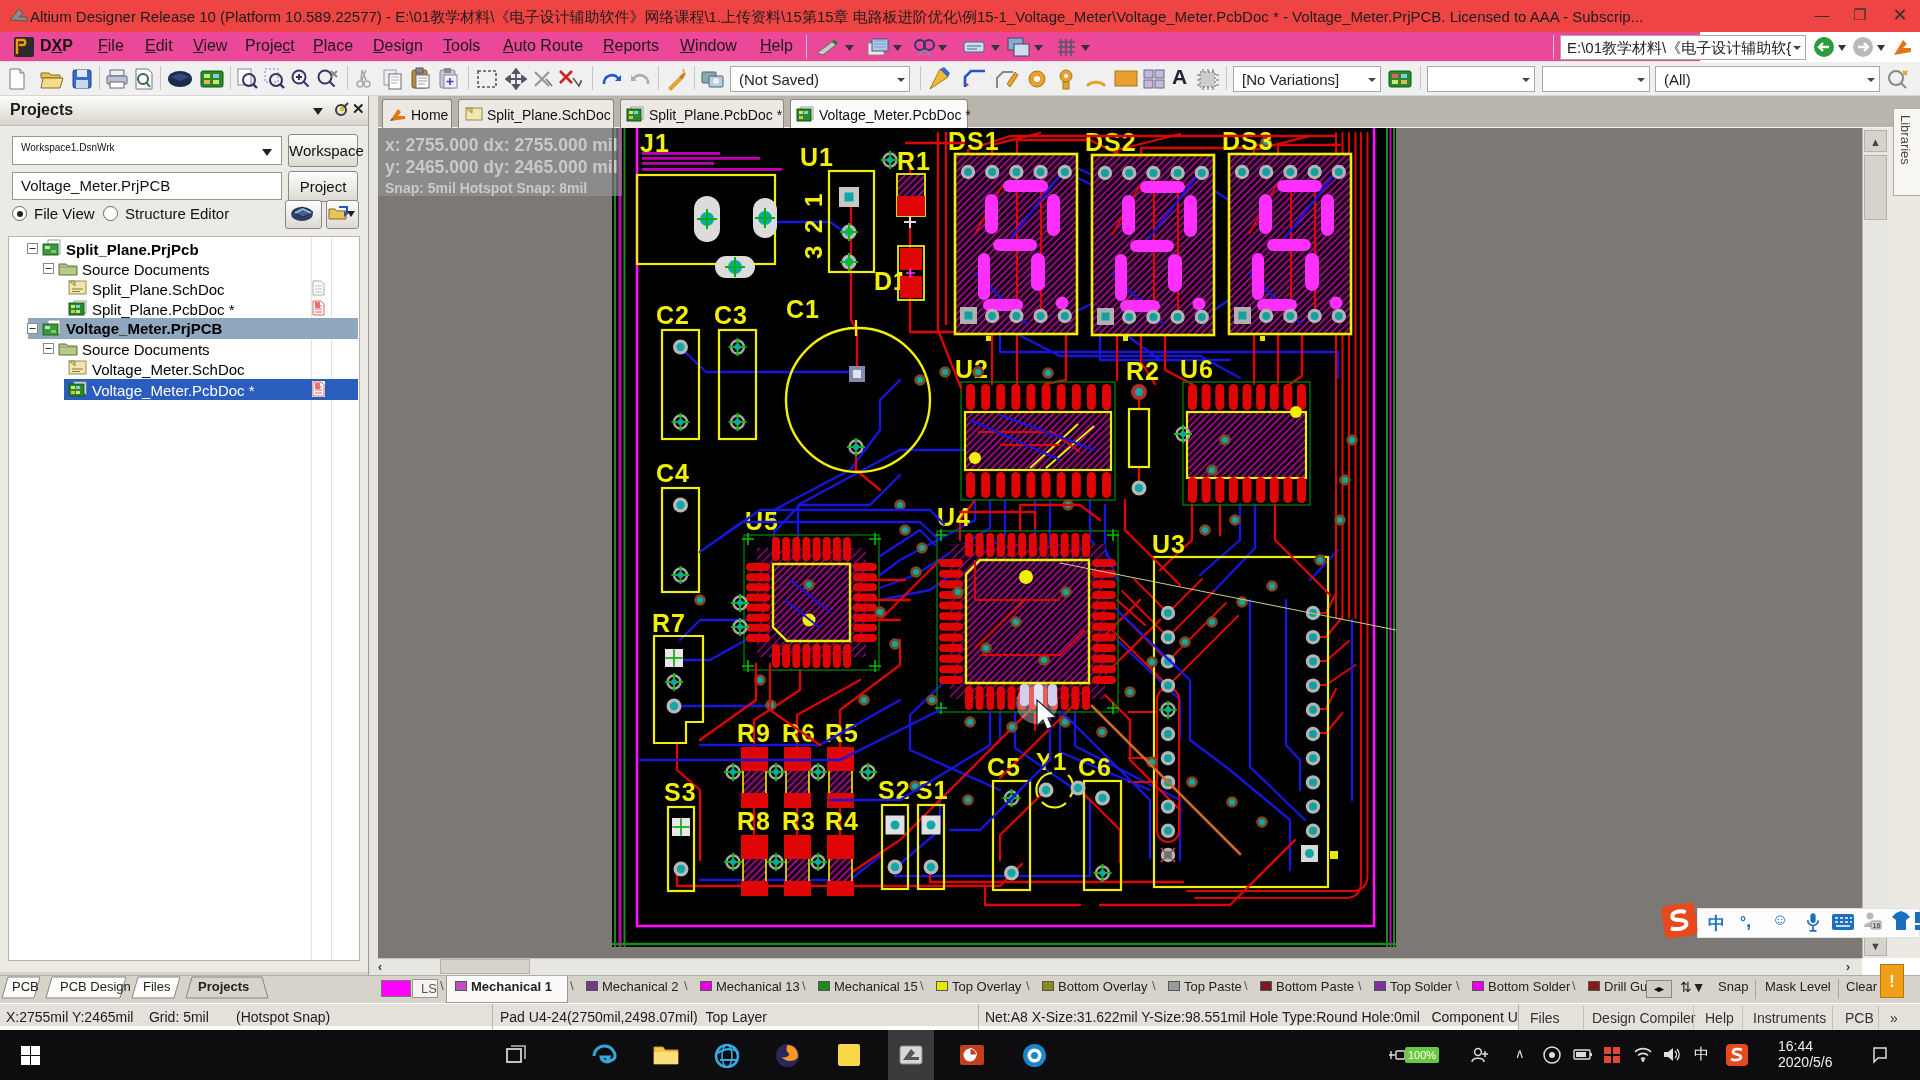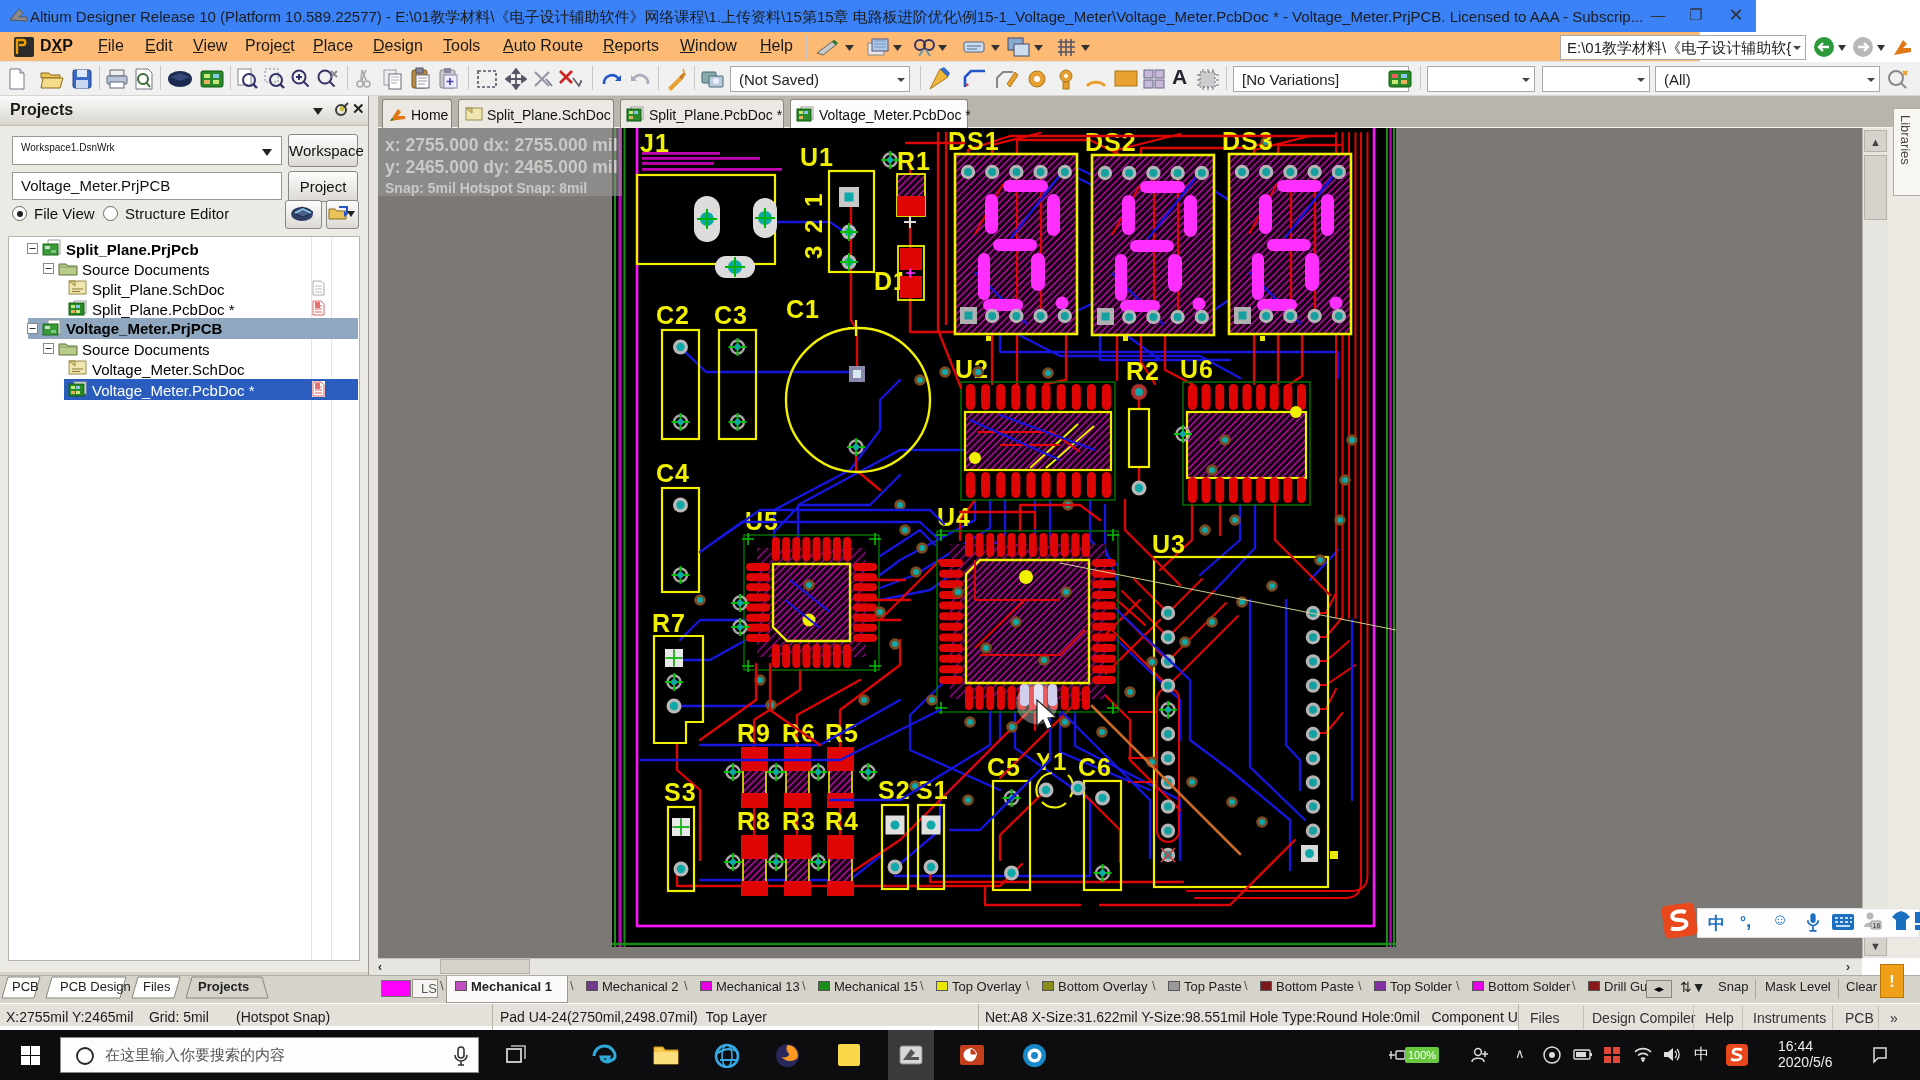--- a/index.html
+++ b/index.html
@@ -1,24 +1,24 @@
 <!DOCTYPE html>
 <html><head>
 <meta charset="utf-8">
 <style>
   * { margin:0; padding:0; box-sizing:border-box; }
   html,body { width:1920px; height:1080px; overflow:hidden; font-family:"Liberation Sans",sans-serif; }
   body { position:relative; background:#fff; }
   .abs { position:absolute; }
   
-  #titlebar { left:0; top:0; width:1756px; height:32px; background:#3b82f6; }
+  #titlebar { left:0; top:0; width:1920px; height:32px; background:#ef4444; }
   #titlebar .ttext { position:absolute; left:30px; top:8px; font-size:15px; color:#1c1c1c; white-space:nowrap; }
   .winbtn { position:absolute; top:0; width:46px; height:32px; color:#333; font-size:15px; text-align:center; line-height:30px; }
   
-  #menubar { left:0; top:32px; width:1700px; height:30px; background:#fdba74; border-bottom:1px solid #e2e2e2; }
+  #menubar { left:0; top:32px; width:1700px; height:30px; background:#ec4899; border-bottom:1px solid #e2e2e2; }
   .mitem { position:absolute; top:5px; font-size:16px; color:#1a1a1a; }
   .mitem u { text-decoration:underline; }
   
   #toolbar { left:0; top:62px; width:1920px; height:34px; background:#f0f0f0; border-bottom:1px solid #d8d6d2; }
   .tsep { position:absolute; top:4px; width:1px; height:24px; background:#c9c7c3; }
   .combo { position:absolute; background:#fff; border:1px solid #aaa8a4; font-size:15px; color:#222; }
   .combo .arr { position:absolute; right:4px; top:45%; width:0; height:0; border:4px solid transparent; border-top-color:#444; }
   
   #tabbar { left:378px; top:96px; width:1542px; height:32px; background:#b9b5ac; border-bottom:1px solid #f5f4f2; }
   .dtab { position:absolute; top:3px; height:29px; background:#ece9e4; border:1px solid #8a877f; border-bottom:none; border-radius:3px 3px 0 0; font-size:14px; color:#111; padding:7px 6px 0 28px; white-space:nowrap; }
@@ -291,21 +291,21 @@
       <rect x="12" y="1" width="9" height="8" fill="#c8b8d8" stroke="#668"></rect>
       <rect x="1" y="11" width="9" height="8" fill="#c8b8d8" stroke="#668"></rect>
       <rect x="12" y="11" width="9" height="8" fill="#c8b8d8" stroke="#668"></rect>
     </svg>
   <div class="abs" style="left:1172px;top:3px;font-size:21px;font-weight:bold;color:#223">A</div>
   <svg class="abs" style="left:1196px;top:6px" width="24" height="22" viewBox="0 0 24 22">
       <rect x="4" y="4" width="15" height="15" fill="#ccc" stroke="#667" stroke-dasharray="2 2"></rect>
       <path d="M7 1 v3 M12 1 v3 M17 1 v3 M7 19 v3 M12 19 v3 M17 19 v3 M1 7 h3 M1 12 h3 M1 17 h3 M20 7 h3 M20 12 h3 M20 17 h3" stroke="#667"></path>
     </svg>
   <div class="tsep" style="left:1226px"></div>
-  <div class="combo" style="left:1233px;top:4px;width:176px;height:26px">
+  <div class="combo" style="left:1233px;top:4px;width:148px;height:26px">
       <div style="padding:4px 0 0 8px">[No Variations]</div>
       <span class="arr"></span>
     </div>
   <svg class="abs" style="left:1388px;top:7px" width="24" height="20">
       <rect x="1" y="2" width="22" height="16" rx="2" fill="#2a8a2a" stroke="#0c5a0c"></rect>
       <rect x="4" y="5" width="6" height="4" fill="#e86060"></rect>
       <rect x="13" y="5" width="6" height="4" fill="#88c8e8"></rect>
       <rect x="4" y="11" width="6" height="4" fill="#c8e878"></rect>
       <rect x="13" y="11" width="6" height="4" fill="#e8b060"></rect>
     </svg>
@@ -1210,30 +1210,20 @@
 
 <div class="abs" id="taskbar">
 
   <svg class="abs" style="left:21px;top:16px" width="19" height="19" viewBox="0 0 19 19">
       <rect x="0" y="0" width="9" height="9" fill="#fff"></rect>
       <rect x="10" y="0" width="9" height="9" fill="#fff"></rect>
       <rect x="0" y="10" width="9" height="9" fill="#fff"></rect>
       <rect x="10" y="10" width="9" height="9" fill="#fff"></rect>
     </svg>
 
-  <div class="abs" style="left:60px;top:7px;width:419px;height:36px;background:#fdfdfd;border:1px solid #888">
-    <svg class="abs" style="left:14px;top:8px" width="20" height="20" viewBox="0 0 20 20">
-        <circle cx="10" cy="10" r="8" fill="none" stroke="#222" stroke-width="1.8"></circle>
-      </svg>
-    <div class="abs" style="left:44px;top:8px;font-size:15px;color:#555">在这里输入你要搜索的内容</div>
-    <svg class="abs" style="left:392px;top:8px" width="16" height="20" viewBox="0 0 16 20">
-        <rect x="5" y="1" width="6" height="11" rx="3" fill="none" stroke="#333" stroke-width="1.6"></rect>
-        <path d="M2 9 a6 6 0 0 0 12 0 M8 15 v4 M5 19 h6" fill="none" stroke="#333" stroke-width="1.6"></path>
-      </svg>
-  </div>
 
   <svg class="abs" style="left:506px;top:15px" width="22" height="20" viewBox="0 0 22 20">
       <rect x="1" y="4" width="14" height="13" fill="none" stroke="#eee" stroke-width="1.6"></rect>
       <path d="M5 1 h14 v13" fill="none" stroke="#bbb" stroke-width="1.6"></path>
     </svg>
 
   <svg class="abs" style="left:592px;top:13px" width="25" height="25" viewBox="0 0 25 25">
       <path d="M2 13 a10.5 10.5 0 1 1 21 1 c-1 3-4 4-8 4 l2-4 h-8 a6 6 0 0 0 11 2" fill="none" stroke="#30a8d8" stroke-width="3"></path>
     </svg>
   <svg class="abs" style="left:653px;top:14px" width="26 " height="23" viewBox="0 0 26 23">

